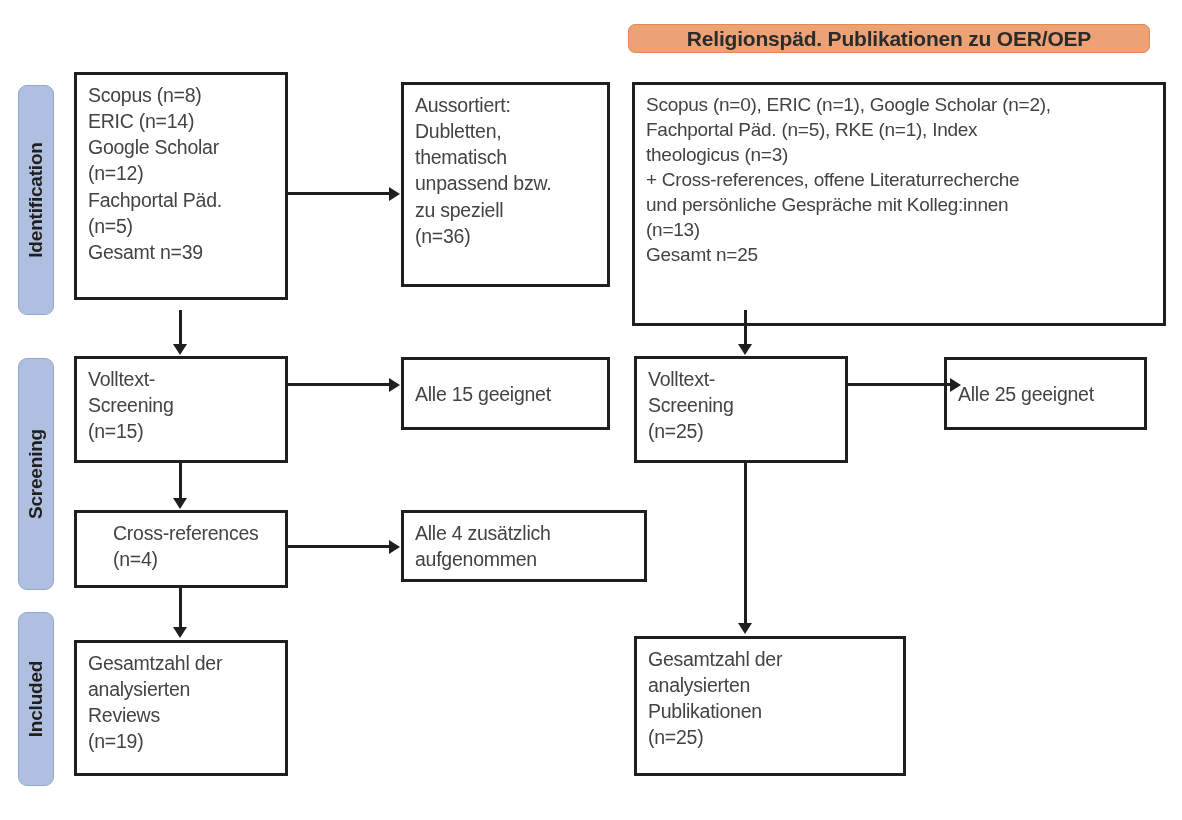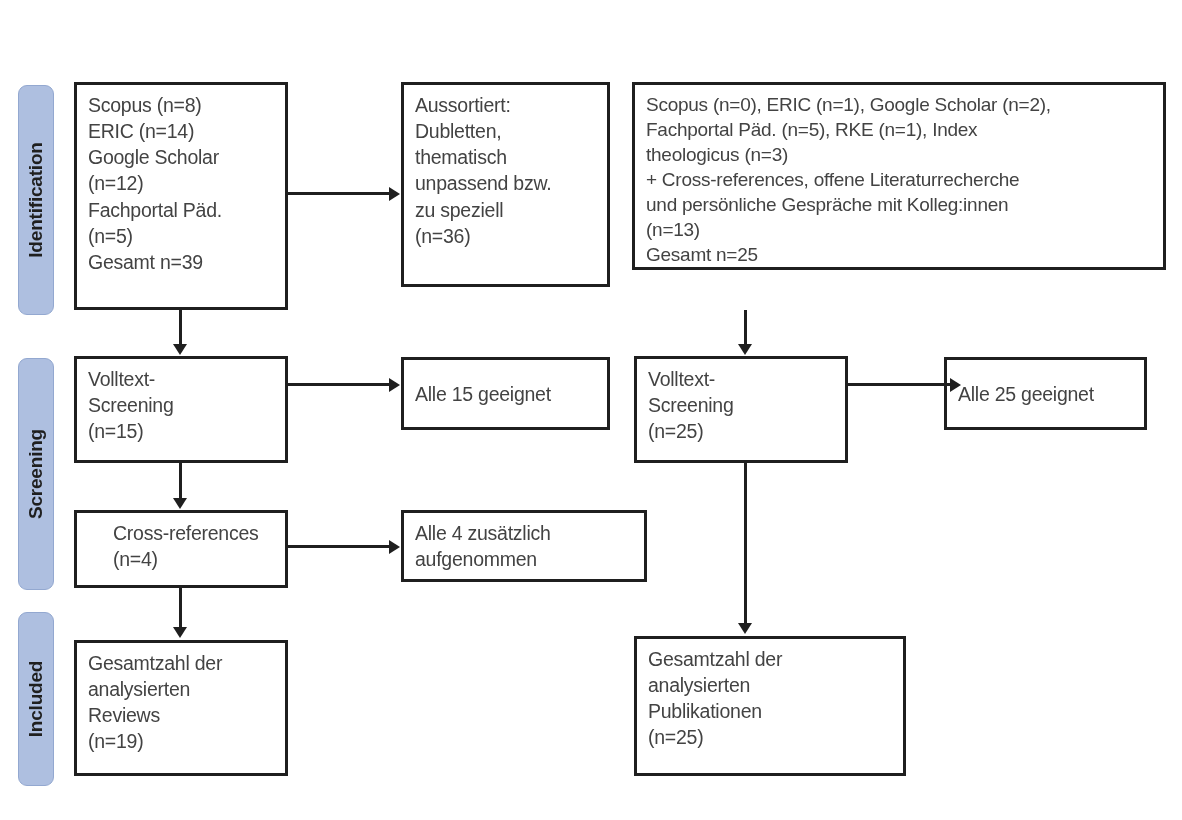--- a/index.html
+++ b/index.html
@@ -99,34 +99,35 @@
     border-bottom: 7px solid transparent;
     border-left: 11px solid #1f1f1f;
   }
 </style>
 </head>
 <body>
 
 <div id="canvas">
 
 
+  <div class="header-pill" style="left:628px; top:24px; width:520px; height:27px;">Religionspäd. Publikationen zu OER/OEP</div>
 
   <div class="stage-label" style="left:18px; top:85px; width:34px; height:228px;">
     <span>Identification</span>
   </div>
 
   <div class="stage-label" style="left:18px; top:358px; width:34px; height:230px;">
     <span>Screening</span>
   </div>
 
   <div class="stage-label" style="left:18px; top:612px; width:34px; height:172px;">
     <span>Included</span>
   </div>
 
-  <div class="box" style="left:74px; top:82px; width:214px; height:228px; white-space:pre-line;">Scopus (n=8)
+  <div class="box" style="left:74px; top:72px; width:214px; height:228px; white-space:pre-line;">Scopus (n=8)
 ERIC (n=14)
 Google Scholar
 (n=12)
 Fachportal Päd.
 (n=5)
 Gesamt n=39</div>
 
   <div class="box" style="left:401px; top:82px; width:209px; height:205px; white-space:pre-line;">Aussortiert:
 Dubletten,
 thematisch
@@ -162,21 +163,21 @@
   <div class="arrow-right" style="left:389px; top:540px;"></div>
 
   <div class="line-v" style="left:179px; top:588px; width:3px; height:42px;"></div>
   <div class="arrow-down" style="left:173px; top:627px;"></div>
 
   <div class="box" style="left:74px; top:640px; width:214px; height:136px; white-space:pre-line;">Gesamtzahl der
 analysierten
 Reviews
 (n=19)</div>
 
-  <div class="box small-text" style="left:632px; top:82px; width:534px; height:188px; white-space:pre-line;">Scopus (n=0), ERIC (n=1), Google Scholar (n=2),
+  <div class="box small-text" style="left:632px; top:82px; width:534px; height:244px; white-space:pre-line;">Scopus (n=0), ERIC (n=1), Google Scholar (n=2),
 Fachportal Päd. (n=5), RKE (n=1), Index
 theologicus (n=3)
 + Cross-references, offene Literaturrecherche
 und persönliche Gespräche mit Kolleg:innen
 (n=13)
 Gesamt n=25</div>
 
   <div class="line-v" style="left:744px; top:310px; width:3px; height:36px;"></div>
   <div class="arrow-down" style="left:738px; top:344px;"></div>
 

